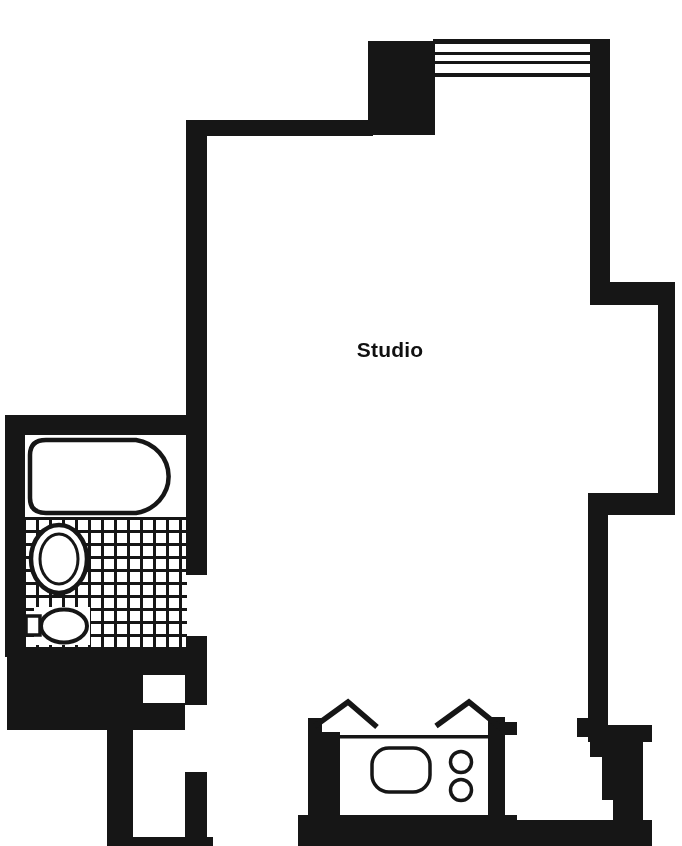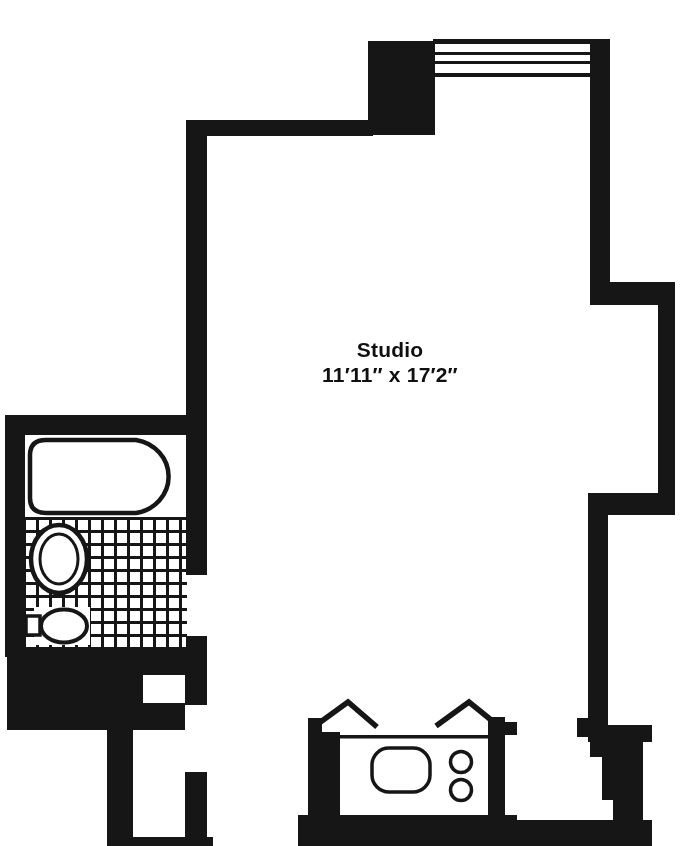--- a/index.html
+++ b/index.html
@@ -84,16 +84,15 @@
 
     <circle class="fx" stroke-width="3.5" cx="461" cy="737" r="10.5"></circle>
     <circle class="fx" stroke-width="3.5" cx="461" cy="765" r="10.5"></circle>
 
     <polyline class="fx-none" stroke-width="5.5" points="315,701 348,677 377,702"></polyline>
     <polyline class="fx-none" stroke-width="5.5" points="436,701 469,677 501,703"></polyline>
   </svg>
 
   <div class="room-label">
     <div>Studio</div>
-    <div>11′11″ x 17′2″</div>
   </div>
 
 </div>
 
 </body></html>

